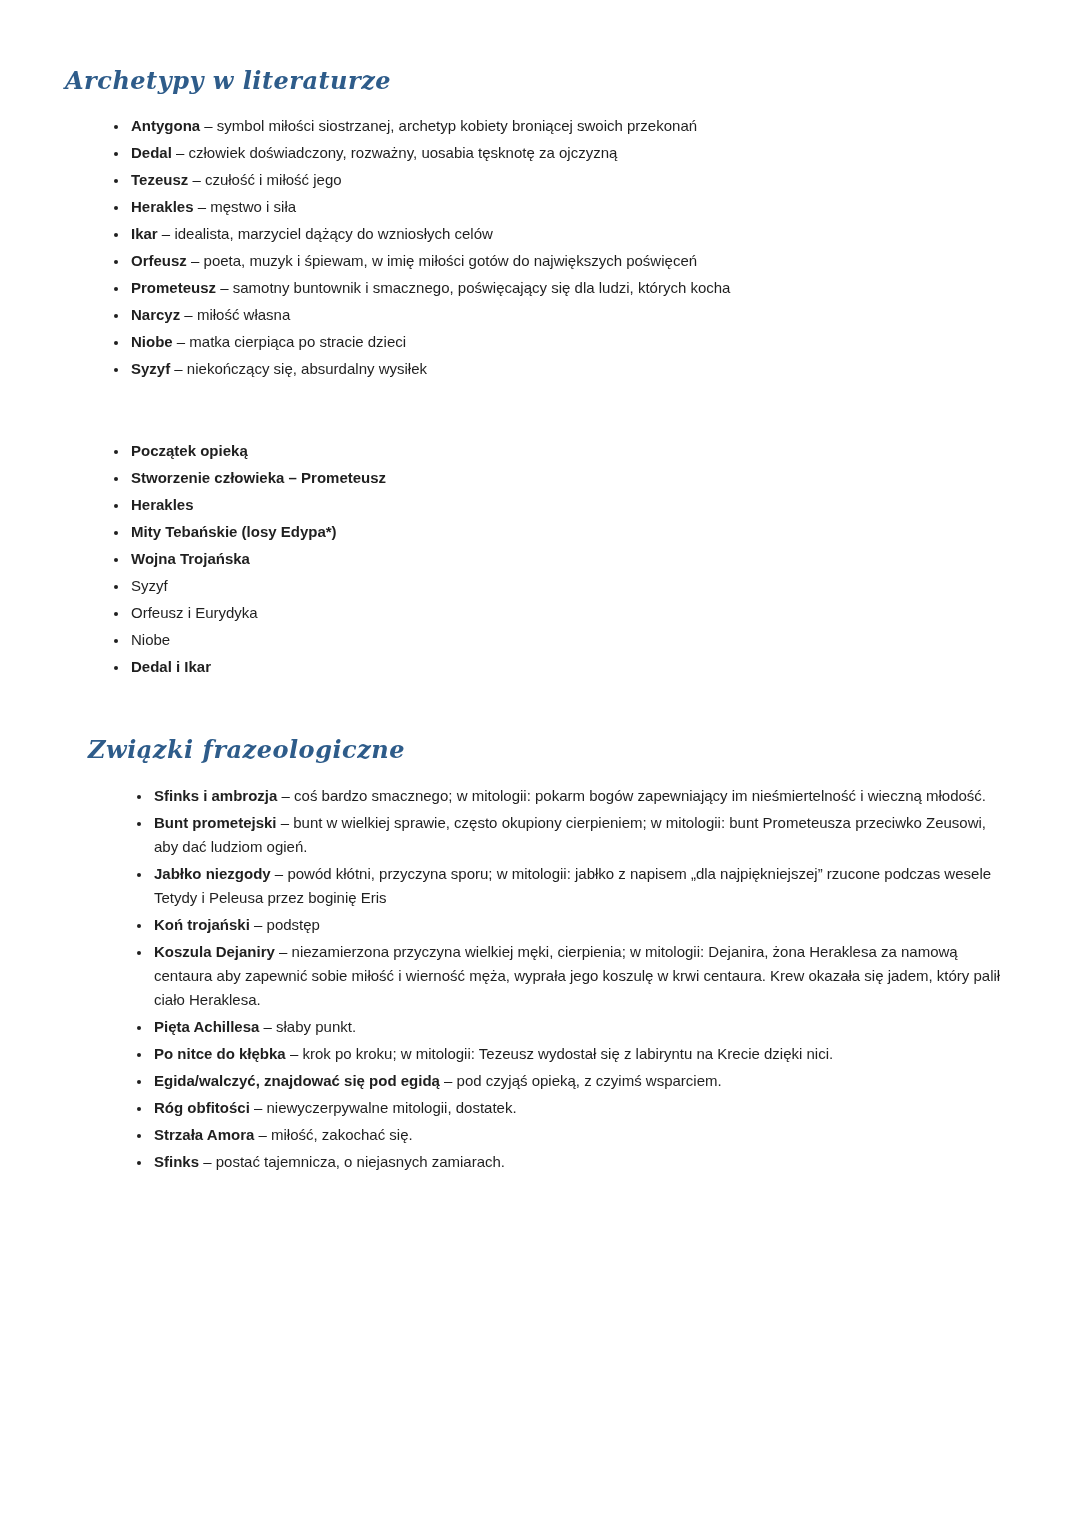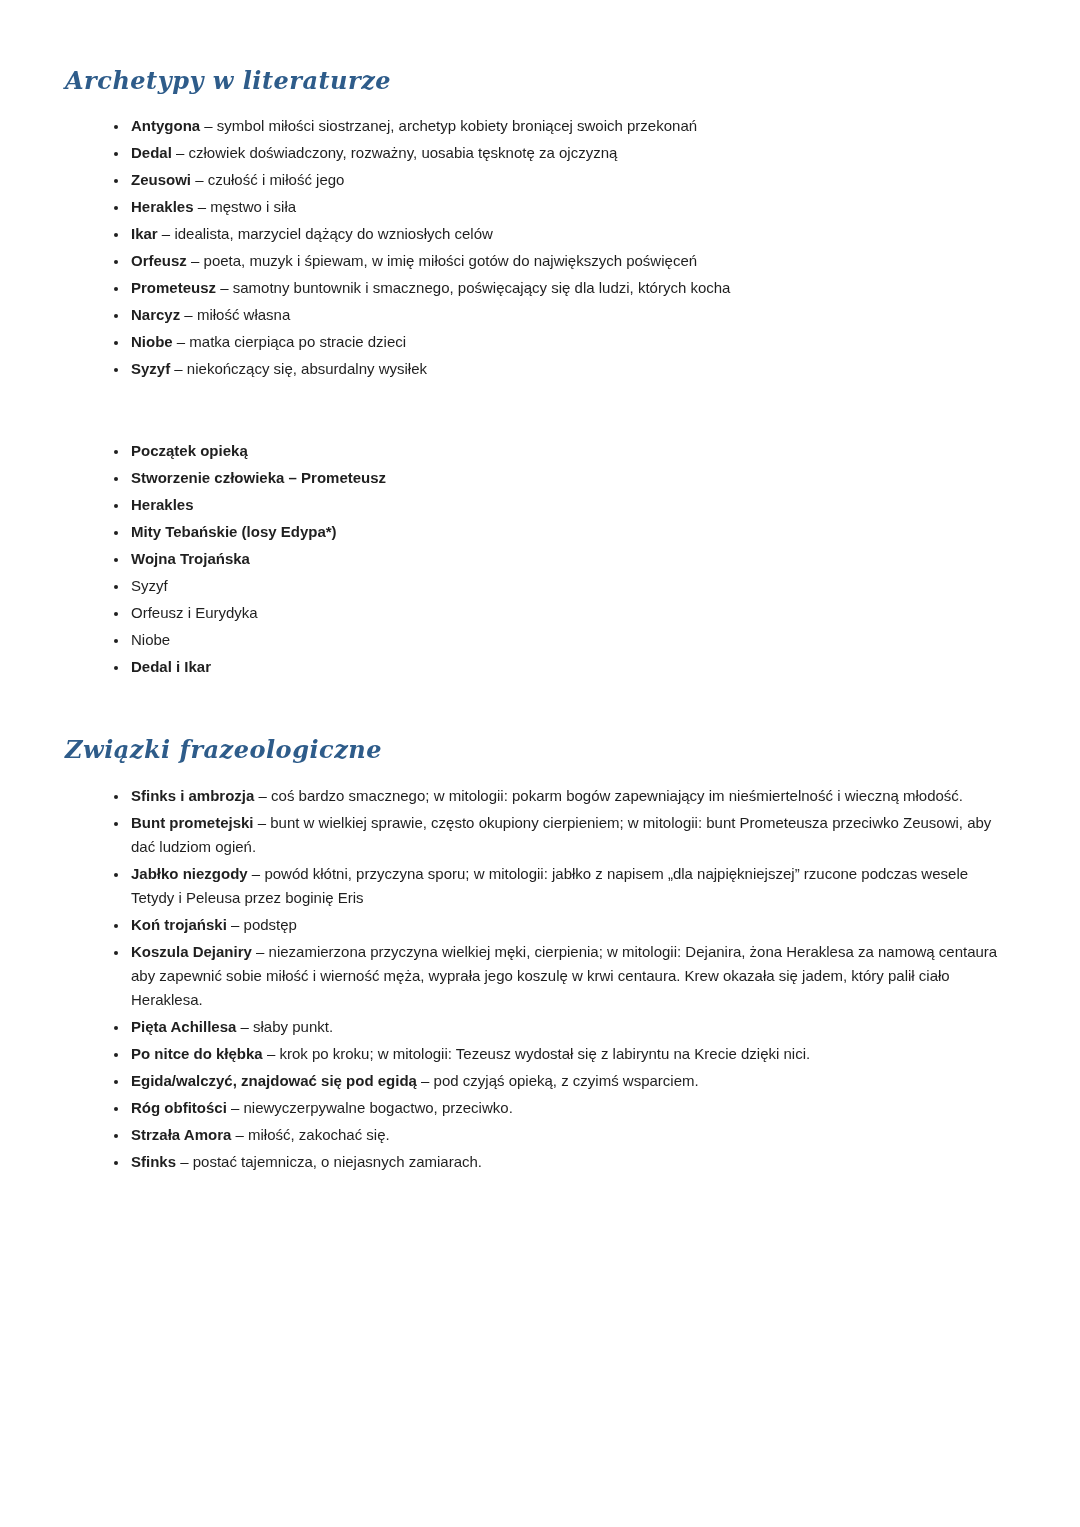--- a/index.html
+++ b/index.html
@@ -14,20 +14,21 @@
     background: #ffffff;
     padding: 68px 68px 60px 65px;
     font-family: "Liberation Sans", sans-serif;
     color: #1f1f1f;
   }
   .section {
     margin-bottom: 58px;
   }
   .section:last-child {
     margin-bottom: 0;
+    margin-left: 23px;
   }
   .heading {
     font-family: "DejaVu Serif", serif;
     font-style: italic;
     font-weight: bold;
     font-size: 24px;
     line-height: 1.1;
     color: #2e5c8a;
     margin: 0 0 20px 0;
     letter-spacing: 0.5px;
@@ -57,21 +58,21 @@
 
 <div class="page">
   <div id="sections">
   <section class="section">
     <h2 class="heading">Archetypy w literaturze</h2>
     <ul class="list">
   <li class="item"><span class="term">Antygona</span><span class="rest"> – symbol miłości siostrzanej, archetyp kobiety broniącej swoich przekonań</span></li>
 
   <li class="item"><span class="term">Dedal</span><span class="rest"> – człowiek doświadczony, rozważny, uosabia tęsknotę za ojczyzną</span></li>
 
-  <li class="item"><span class="term">Zeusowi</span><span class="rest"> – czułość i miłość jego</span></li>
+  <li class="item"><span class="term">Tezeusz</span><span class="rest"> – czułość i miłość jego</span></li>
 
   <li class="item"><span class="term">Herakles</span><span class="rest"> – męstwo i siła</span></li>
 
   <li class="item"><span class="term">Ikar</span><span class="rest"> – idealista, marzyciel dążący do wzniosłych celów</span></li>
 
   <li class="item"><span class="term">Orfeusz</span><span class="rest"> – poeta, muzyk i śpiewam, w imię miłości gotów do największych poświęceń</span></li>
 
   <li class="item"><span class="term">Prometeusz</span><span class="rest"> – samotny buntownik i smacznego, poświęcający się dla ludzi, których kocha</span></li>
 
   <li class="item"><span class="term">Narcyz</span><span class="rest"> – miłość własna</span></li>
@@ -116,21 +117,21 @@
   <li class="item"><span class="term">Koń trojański</span><span class="rest"> – podstęp</span></li>
 
   <li class="item"><span class="term">Koszula Dejaniry</span><span class="rest"> – niezamierzona przyczyna wielkiej męki, cierpienia; w mitologii: Dejanira, żona Heraklesa za namową centaura aby zapewnić sobie miłość i wierność męża, wyprała jego koszulę w krwi centaura. Krew okazała się jadem, który palił ciało Heraklesa.</span></li>
 
   <li class="item"><span class="term">Pięta Achillesa</span><span class="rest"> – słaby punkt.</span></li>
 
   <li class="item"><span class="term">Po nitce do kłębka</span><span class="rest"> – krok po kroku; w mitologii: Tezeusz wydostał się z labiryntu na Krecie dzięki nici.</span></li>
 
   <li class="item"><span class="term">Egida/walczyć, znajdować się pod egidą</span><span class="rest"> – pod czyjąś opieką, z czyimś wsparciem.</span></li>
 
-  <li class="item"><span class="term">Róg obfitości</span><span class="rest"> – niewyczerpywalne bogactwo, przeciwko.</span></li>
+  <li class="item"><span class="term">Róg obfitości</span><span class="rest"> – niewyczerpywalne mitologii, dostatek.</span></li>
 
   <li class="item"><span class="term">Strzała Amora</span><span class="rest"> – miłość, zakochać się.</span></li>
 
   <li class="item"><span class="term">Sfinks</span><span class="rest"> – postać tajemnicza, o niejasnych zamiarach.</span></li>
 </ul>
   </section>
 </div>
 </div>
 
 </body></html>

